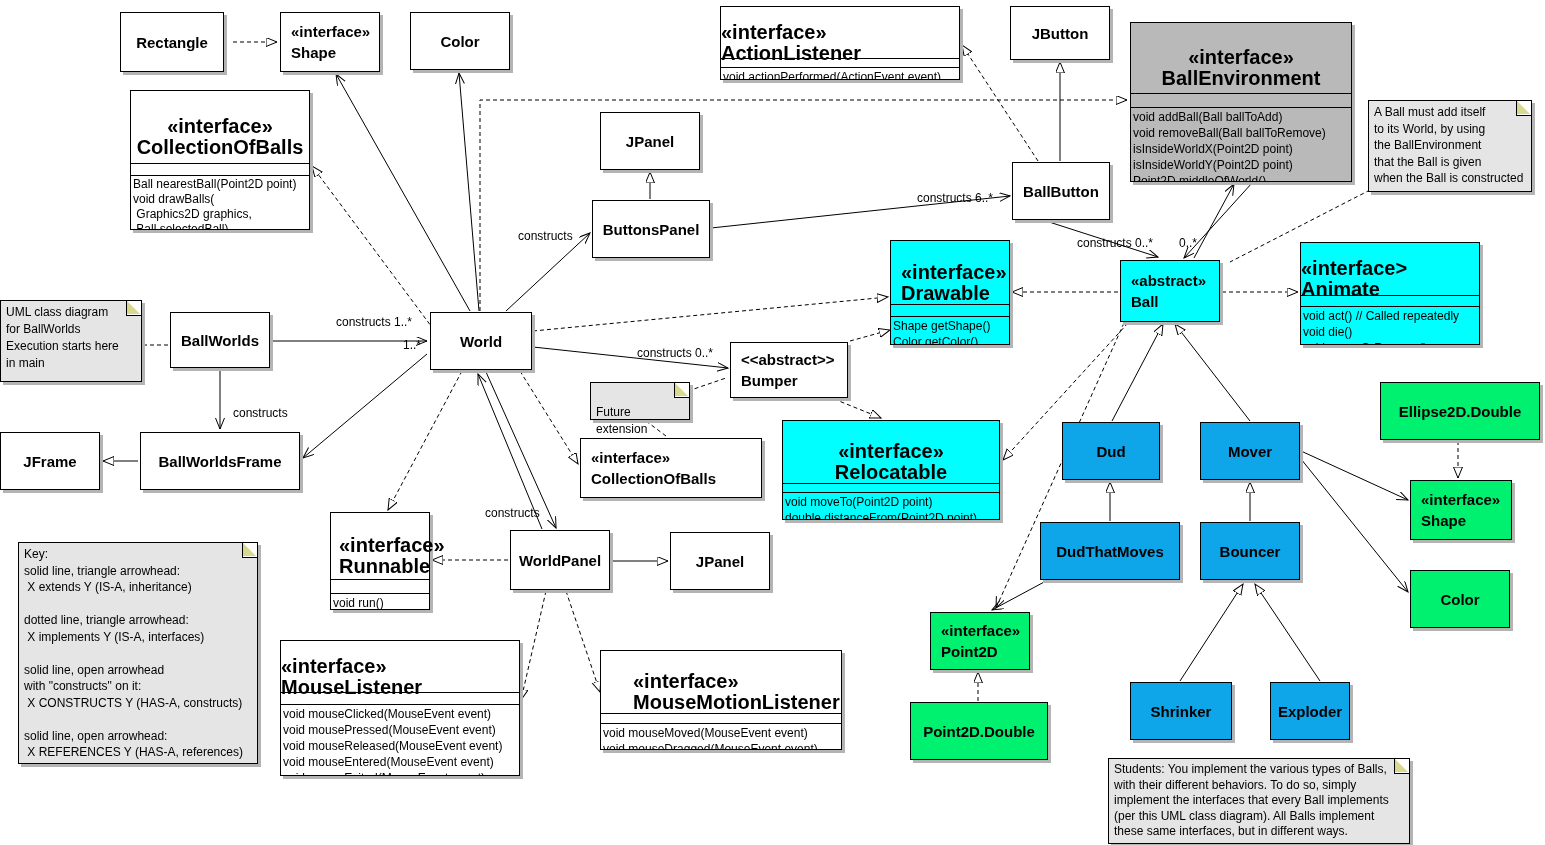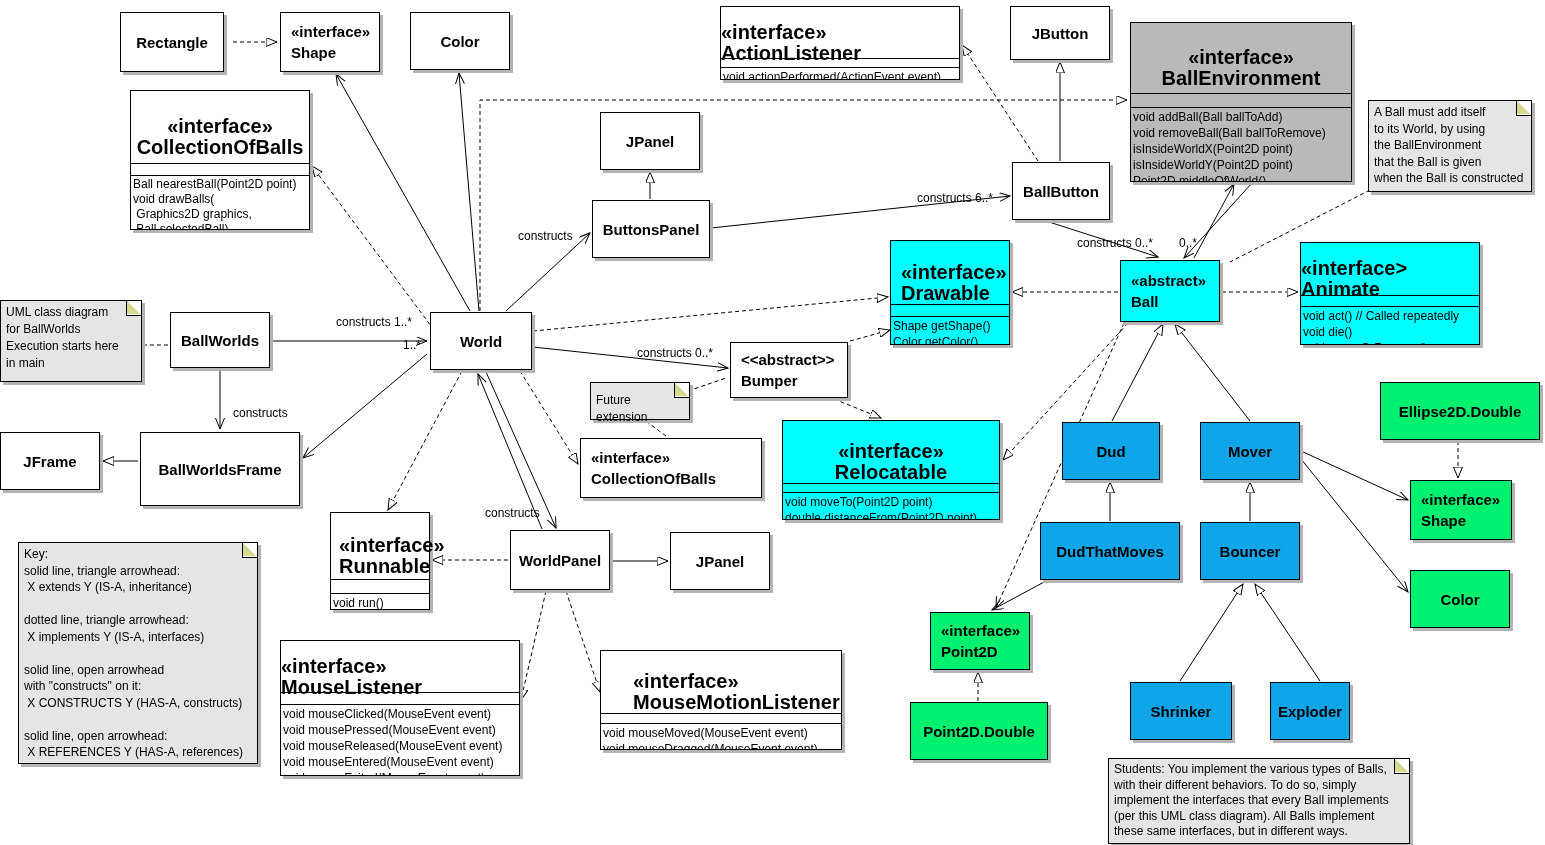--- a/index.html
+++ b/index.html
@@ -197,21 +197,21 @@
   </div>
 
   <div class="node" style="left:430px;top:312px;width:102px;height:58px">
     <div class="st">World</div>
   </div>
 
   <div class="node" style="left:0px;top:432px;width:100px;height:58px">
     <div class="st">JFrame</div>
   </div>
 
-  <div class="node" style="left:140px;top:432px;width:160px;height:74px">
+  <div class="node" style="left:140px;top:432px;width:160px;height:58px">
     <div class="st">BallWorldsFrame</div>
   </div>
 
   <div class="node" style="left:730px;top:342px;width:118px;height:56px">
     <div class="st left">
       <span>&lt;&lt;abstract&gt;&gt;</span>
       <span>Bumper</span>
     </div>
   </div>
 
@@ -314,21 +314,21 @@
     <div class="fold"></div>
     <div class="ntext" style="line-height:16.5px">A Ball must add itself
 to its World, by using
 the BallEnvironment
 that the Ball is given
 when the Ball is constructed</div>
   </div>
 
   <div class="note" style="left:590px;top:382px;width:100px;height:38px">
     <div class="fold"></div>
-    <div class="ntext" style="padding-top:9px">Future extension</div>
+    <div class="ntext" style="padding-top:21px">Future extension</div>
   </div>
 
   <div class="note" style="left:18px;top:542px;width:240px;height:222px">
     <div class="fold"></div>
     <div class="ntext" style="line-height:16.5px">Key:
 solid line, triangle arrowhead:
  X extends Y (IS-A, inheritance)
 
 dotted line, triangle arrowhead:
  X implements Y (IS-A, interfaces)

